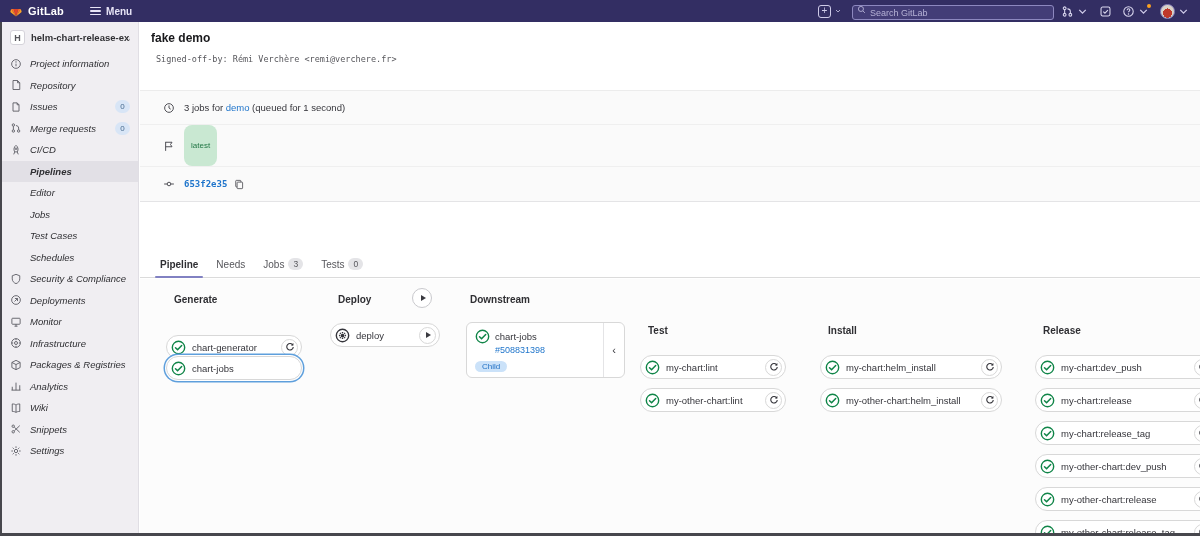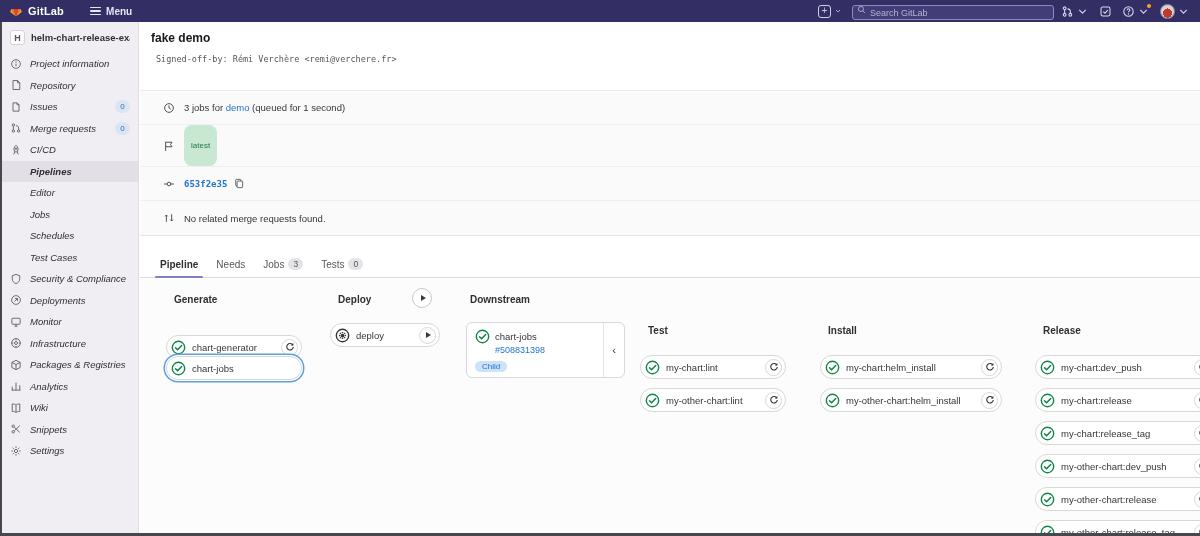--- a/index.html
+++ b/index.html
@@ -274,24 +274,24 @@
   <div class="nav-item sub active">
     <span class="nav-label">Pipelines</span>
   </div>
   <div class="nav-item sub">
     <span class="nav-label">Editor</span>
   </div>
   <div class="nav-item sub">
     <span class="nav-label">Jobs</span>
   </div>
   <div class="nav-item sub">
+    <span class="nav-label">Test Cases</span>
+  </div>
+  <div class="nav-item sub">
     <span class="nav-label">Schedules</span>
-  </div>
-  <div class="nav-item sub">
-    <span class="nav-label">Test Cases</span>
   </div>
 
   <div class="nav-item">
     <span class="nav-ic">
       <svg viewBox="0 0 16 16">
           <path class="st" d="M8 1.8l5 1.9v4.1c0 3-2 5.2-5 6.4-3-1.2-5-3.4-5-6.4V3.7z"></path>
         </svg>
     </span>
     <span class="nav-label">Security &amp; Compliance</span>
   </div>
@@ -394,26 +394,20 @@
     <div class="info-row">
       <svg class="info-ic" viewBox="0 0 16 16">
         <circle class="st" cx="8" cy="8" r="2.4"></circle>
           <path class="st" d="M1.5 8h4M10.5 8h4"></path>
       </svg>
       <a class="sha">653f2e35</a>
       <svg class="copy-ic" viewBox="0 0 16 16">
         <rect class="st" x="4.5" y="4.5" width="8" height="9.5" rx="1"></rect>
         <path class="st" d="M4.5 11.5h-1a1 1 0 0 1-1-1V3a1 1 0 0 1 1-1H9a1 1 0 0 1 1 1v1.5"></path>
       </svg>
-    </div>
-    <div class="info-row">
-      <svg class="info-ic" viewBox="0 0 16 16">
-        <path class="st" d="M4.5 13V4M4.5 4L2.8 5.8M4.5 4l1.7 1.8M11.5 3v9M11.5 12l-1.7-1.8M11.5 12l1.7-1.8"></path>
-      </svg>
-      <span class="info-text">No related merge requests found.</span>
     </div>
   </section>
 
   <nav class="tabbar">
     <div class="tab active">
       <span>Pipeline</span>
     </div>
     <div class="tab">
       <span>Needs</span>
     </div>

